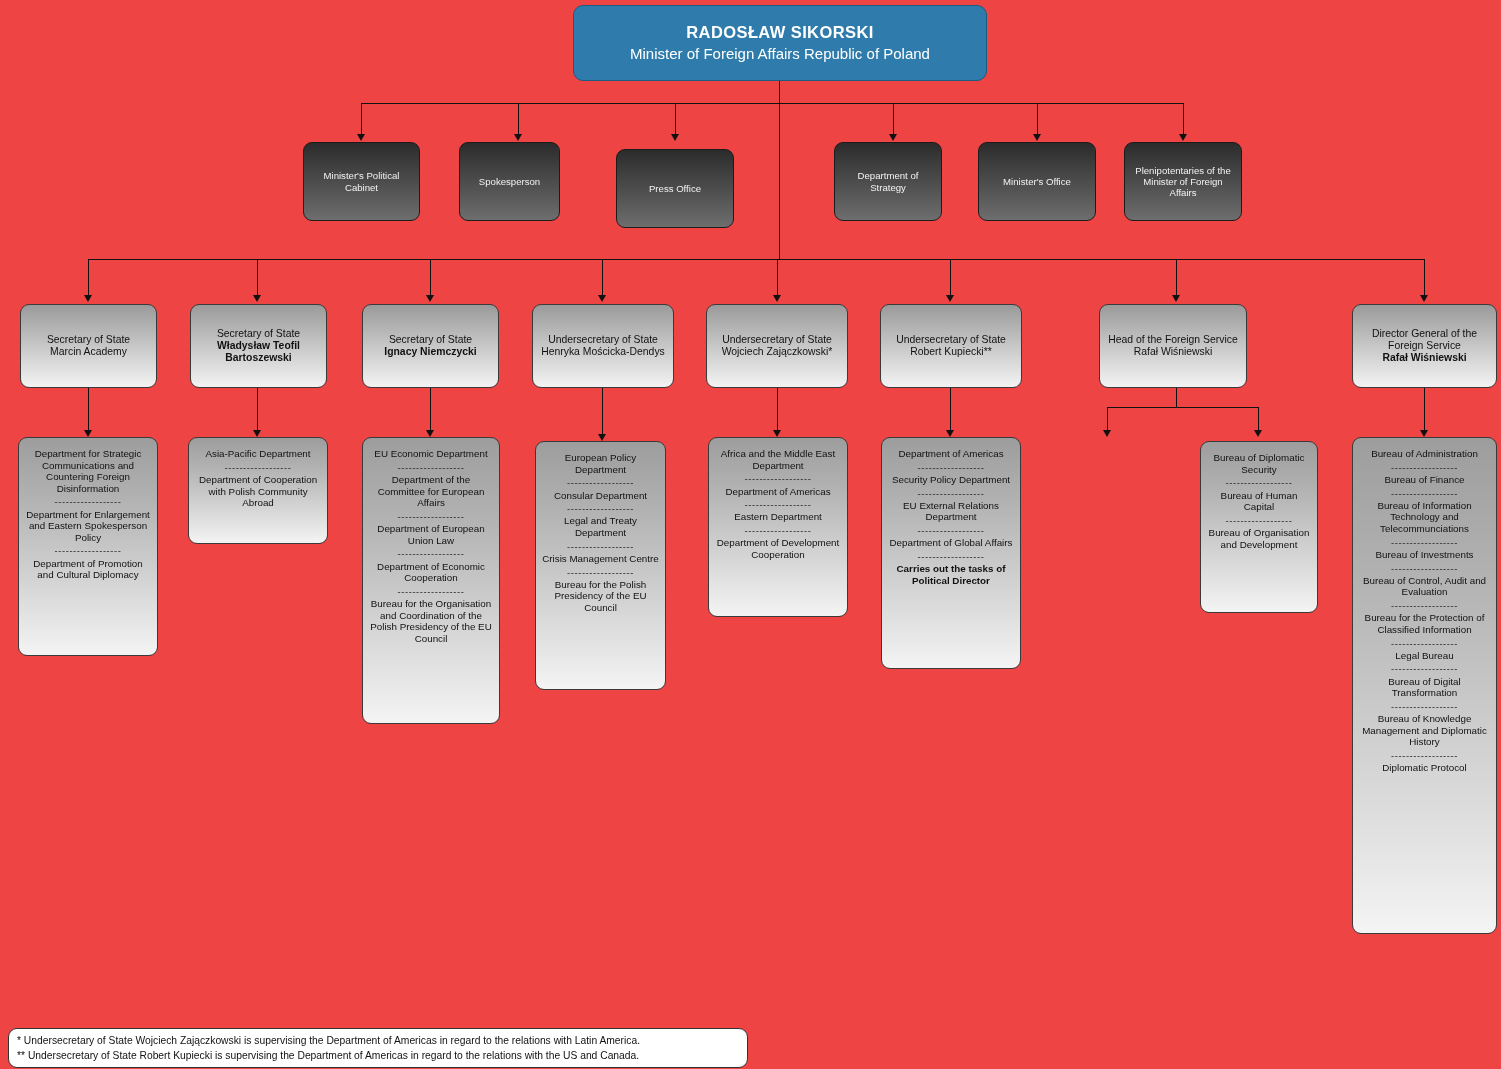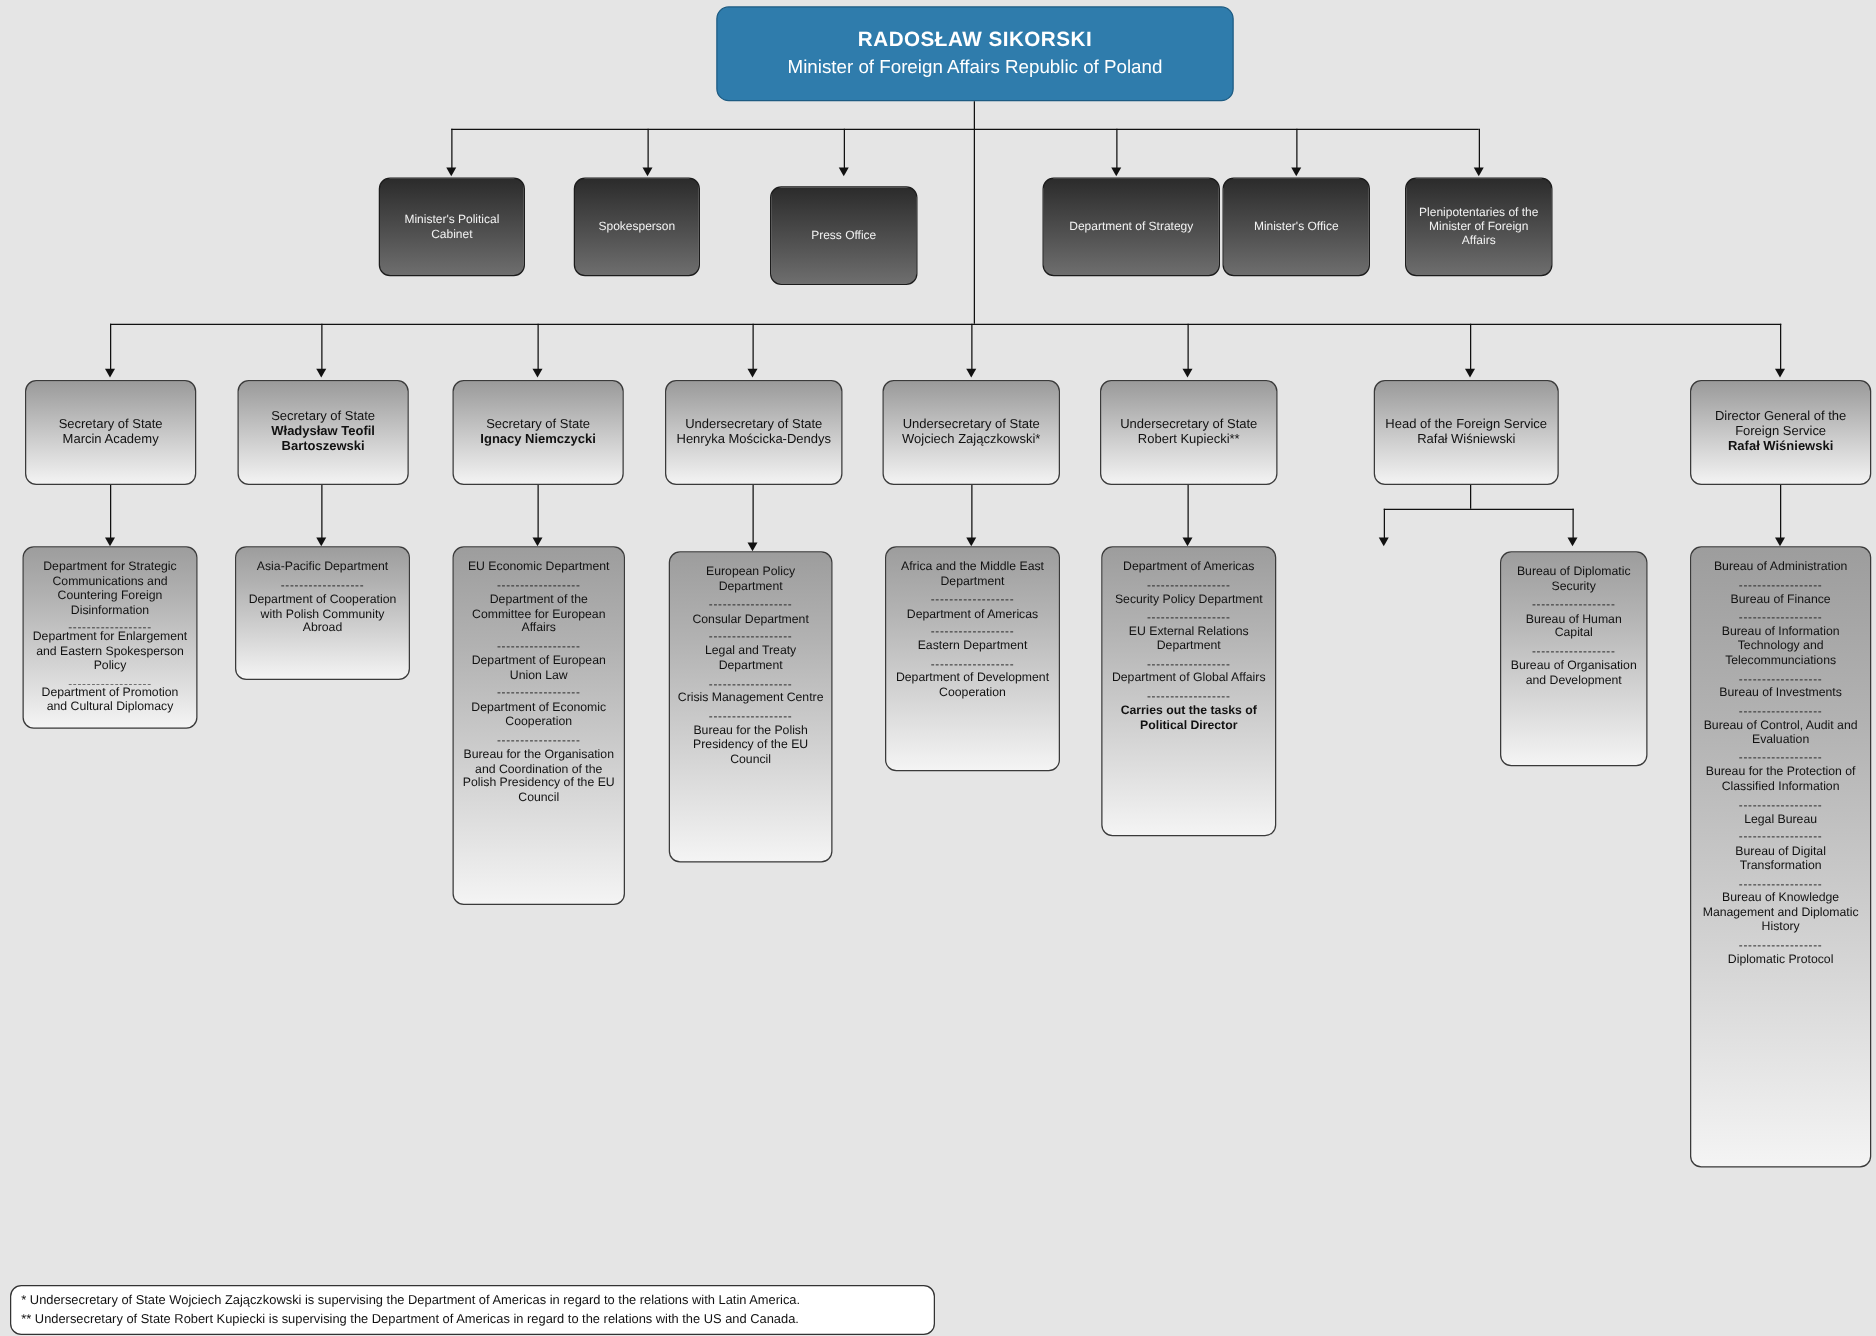--- a/index.html
+++ b/index.html
@@ -6,21 +6,21 @@
   body{
     font-family:"Liberation Sans","DejaVu Sans",sans-serif;
     color:#111;
     -webkit-font-smoothing:antialiased;
   }
   #stage{
     position:relative;
     width:1501px;
     height:1069px;
     overflow:hidden;
-    background:#e5e5e5;
+    background:#ef4444;
   }
 
   
   .node{
     position:absolute;
     box-sizing:border-box;
     border-radius:9px;
     border:1px solid #3a3a3a;
     display:flex;
     flex-direction:column;
@@ -143,21 +143,21 @@
 
   <div class="node dark" style="left:303px;top:142px;width:117px;height:79px;">
     <span>Minister's Political Cabinet</span>
   </div>
   <div class="node dark" style="left:459px;top:142px;width:101px;height:79px;">
     <span>Spokesperson</span>
   </div>
   <div class="node dark" style="left:616px;top:149px;width:118px;height:79px;">
     <span>Press Office</span>
   </div>
-  <div class="node dark" style="left:834px;top:142px;width:142px;height:79px;">
+  <div class="node dark" style="left:834px;top:142px;width:108px;height:79px;">
     <span>Department of Strategy</span>
   </div>
   <div class="node dark" style="left:1124px;top:142px;width:118px;height:79px;">
     <span>Plenipotentaries of the Minister of Foreign Affairs</span>
   </div>
   <div class="node dark" style="left:978px;top:142px;width:118px;height:79px;">
     <span>Minister's Office</span>
   </div>
 
   <div class="hline" style="left:88px;top:259px;width:1337px;height:1px;"></div>
@@ -233,21 +233,21 @@
   <div class="vline" style="left:1176px;top:388px;height:19px;"></div>
   <div class="hline" style="left:1107px;top:407px;width:152px;height:1px;"></div>
   <div class="vline" style="left:1107px;top:407px;height:25px;"></div>
   <div class="arrow" style="left:1102.5px;top:430px;"></div>
   <div class="vline" style="left:1258px;top:407px;height:25px;"></div>
   <div class="arrow" style="left:1253.5px;top:430px;"></div>
 
   <div class="vline" style="left:1424px;top:388px;height:44px;"></div>
   <div class="arrow" style="left:1419.5px;top:430px;"></div>
 
-  <div class="node dept" style="left:18px;top:437px;width:140px;height:146px;">
+  <div class="node dept" style="left:18px;top:437px;width:140px;height:219px;">
     <div class="item">Department for Strategic Communications and Countering Foreign Disinformation</div>
     <div class="sep">------------------</div>
     <div class="item">Department for Enlargement and Eastern Spokesperson Policy</div>
     <div class="sep">------------------</div>
     <div class="item">Department of Promotion and Cultural Diplomacy</div>
   </div>
 
   <div class="node dept" style="left:188px;top:437px;width:140px;height:107px;">
     <div class="item">Asia-Pacific Department</div>
     <div class="sep">------------------</div>

